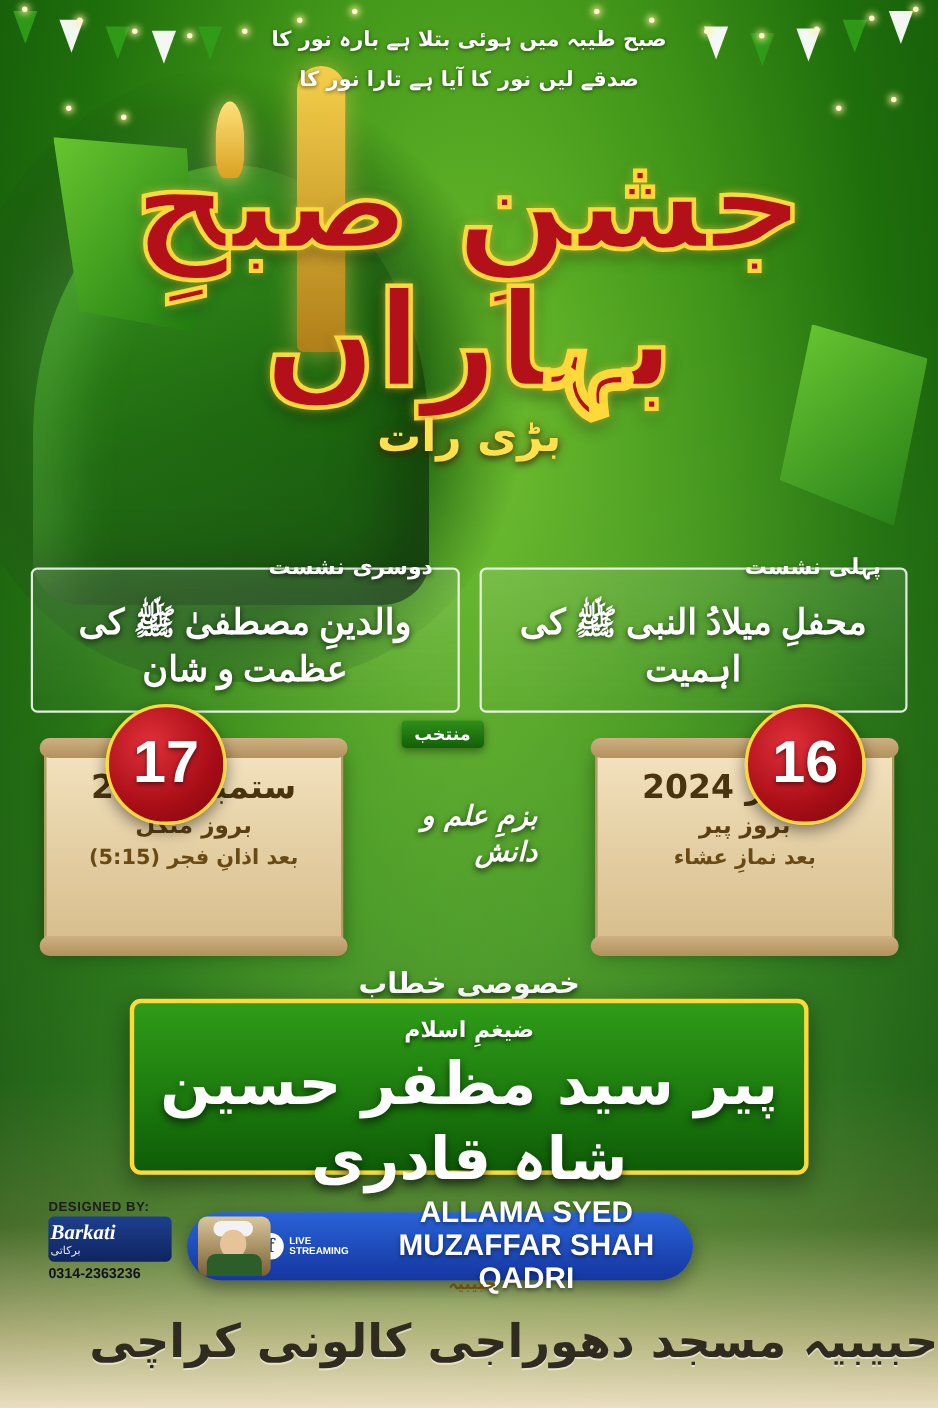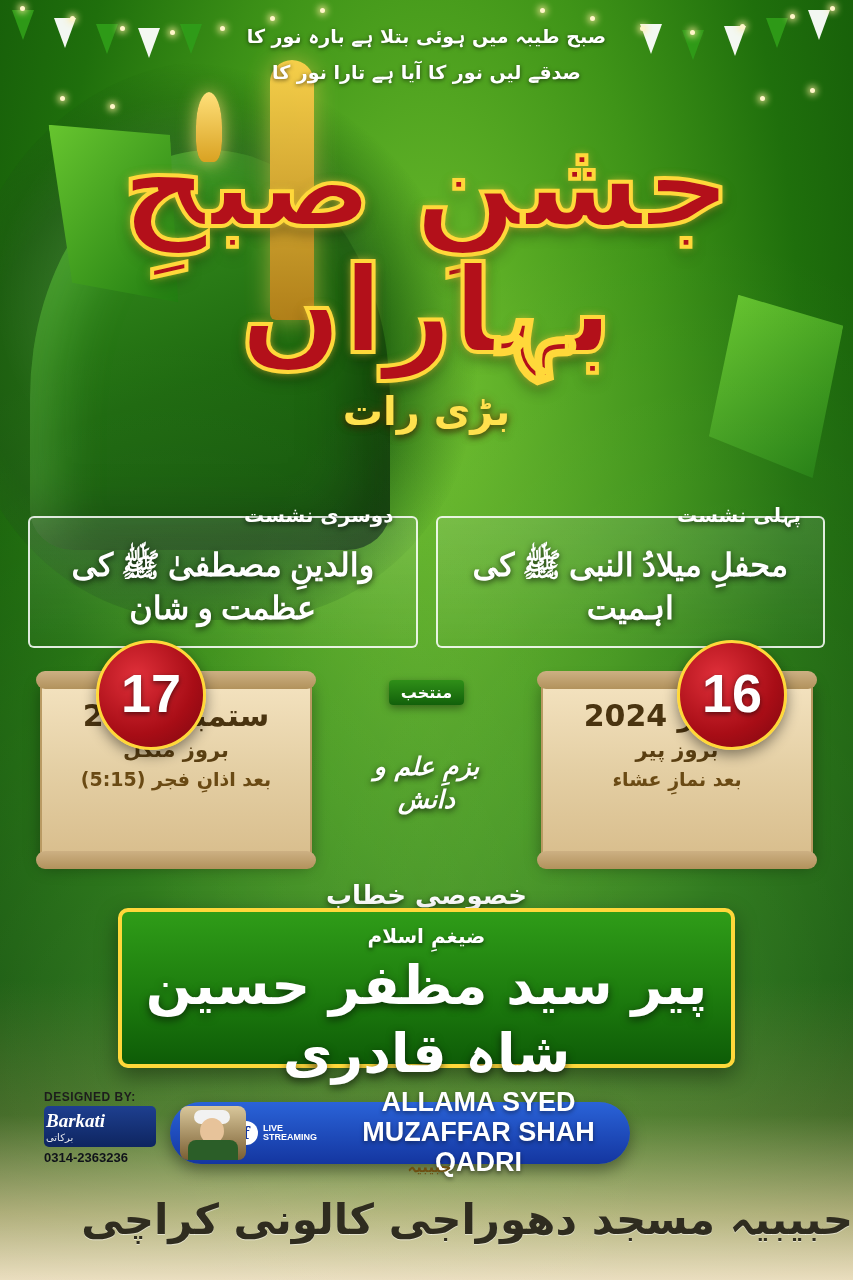--- a/index.html
+++ b/index.html
@@ -163,21 +163,20 @@
     font-weight: bold;
     color: #b3101a;
     line-height: 1.05;
     letter-spacing: 2px;
     -webkit-text-stroke: 4px #ffd83a;
     text-shadow:
       0 0 10px rgba(255,220,60,0.9),
       0 6px 16px rgba(0,0,0,0.45);
   }
   .title-sub {
-    margin-top: 14px;
     font-size: 40px;
     font-weight: bold;
     color: #ffe14e;
     text-shadow: 0 0 10px rgba(120,70,0,0.8), 0 3px 6px rgba(0,0,0,0.55);
   }
 
   
   .sessions {
     position: absolute;
     top: 516px;
@@ -288,24 +287,23 @@
     text-align: center;
     text-shadow: 0 2px 5px rgba(0,0,0,0.55);
   }
   .badge-right { right: 26px; }
   .badge-left { left: 56px; }
 
   
   .center-tag {
     position: absolute;
     left: 50%;
-    top: 40px;
+    top: 15px;
     transform: translateX(-50%);
     width: 124px;
-    text-align: center;
   }
   .center-tag-top {
     display: inline-block;
     background: linear-gradient(180deg, #2f8f18, #12600a);
     color: #ffffff;
     font-size: 16px;
     font-weight: bold;
     padding: 3px 12px;
     border-radius: 4px;
     box-shadow: 0 3px 8px rgba(0,0,0,0.4);

